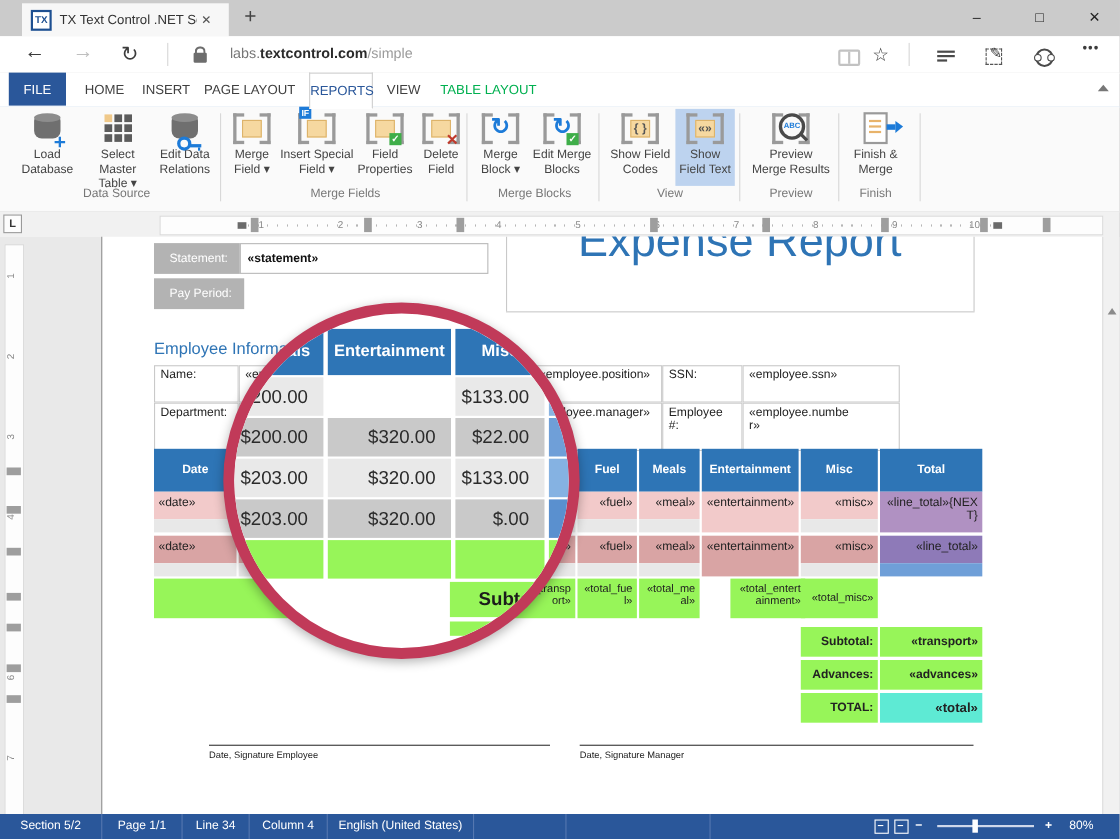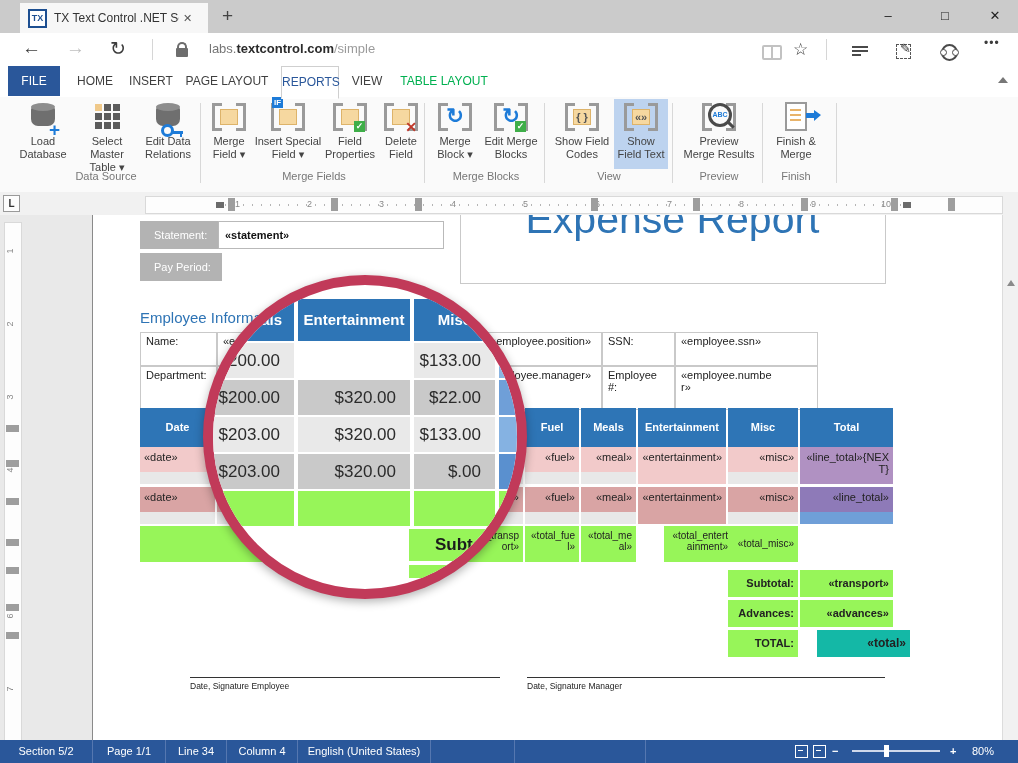--- a/index.html
+++ b/index.html
@@ -97,21 +97,21 @@
   .doc { position:absolute; font-size:11px; color:#222; }
   #doctitle { position:absolute; left:460px; top:-19px; width:425px; text-align:center; font-size:41px; color:#2e74b5; white-space:nowrap; }
   .boxline { position:absolute; background:#c9c9c9; }
   .glabel { background:#b3b3b3; color:#fff; padding-left:14px; }
   .gval { background:#fff; border:1px solid #b9b9b9; font-weight:700; color:#111; padding-left:6px; }
   .ecell { background:#fff; border:1px solid #c9c9c9; padding:2px 5px; box-sizing:border-box; }
   .th { background:#2e75b6; color:#fff; font-weight:bold; text-align:center; font-size:11px; }
   .pink1 { background:#f2caca; } .pink2 { background:#d9a4a4; }
   .strip { background:#e8e8e8; }
   .pur1 { background:#b091c2; } .pur2 { background:#8e7ab8; } .blu { background:#6f9fd8; }
-  .grn { background:#97f559; } .grnD { background:#14b8a6; color:#fff;margin-left:17px; }
+  .grn { background:#97f559; } .grnD { background:#5eead4; color:#fff; }
   .cellt { font-size:11px; color:#222; padding:4px; box-sizing:border-box; }
   .ra { text-align:right; } .brk { word-break:break-all; }
   .sig { position:absolute; height:1px; background:#333; }
   .sigt { position:absolute; font-size:8.5px; color:#222; }
 
   
   #loupe { position:absolute; left:203px; top:60px; width:304px; height:304px; border:10px solid #c13a59; border-radius:50%;
            background:#fff; overflow:hidden; z-index:50; box-shadow:0 3px 10px rgba(0,0,0,0.3); }
   #loupe div { position:absolute; box-sizing:border-box; }
   .lth { background:#2e75b6; color:#fff; font-weight:bold; font-size:15px; line-height:42px; }

